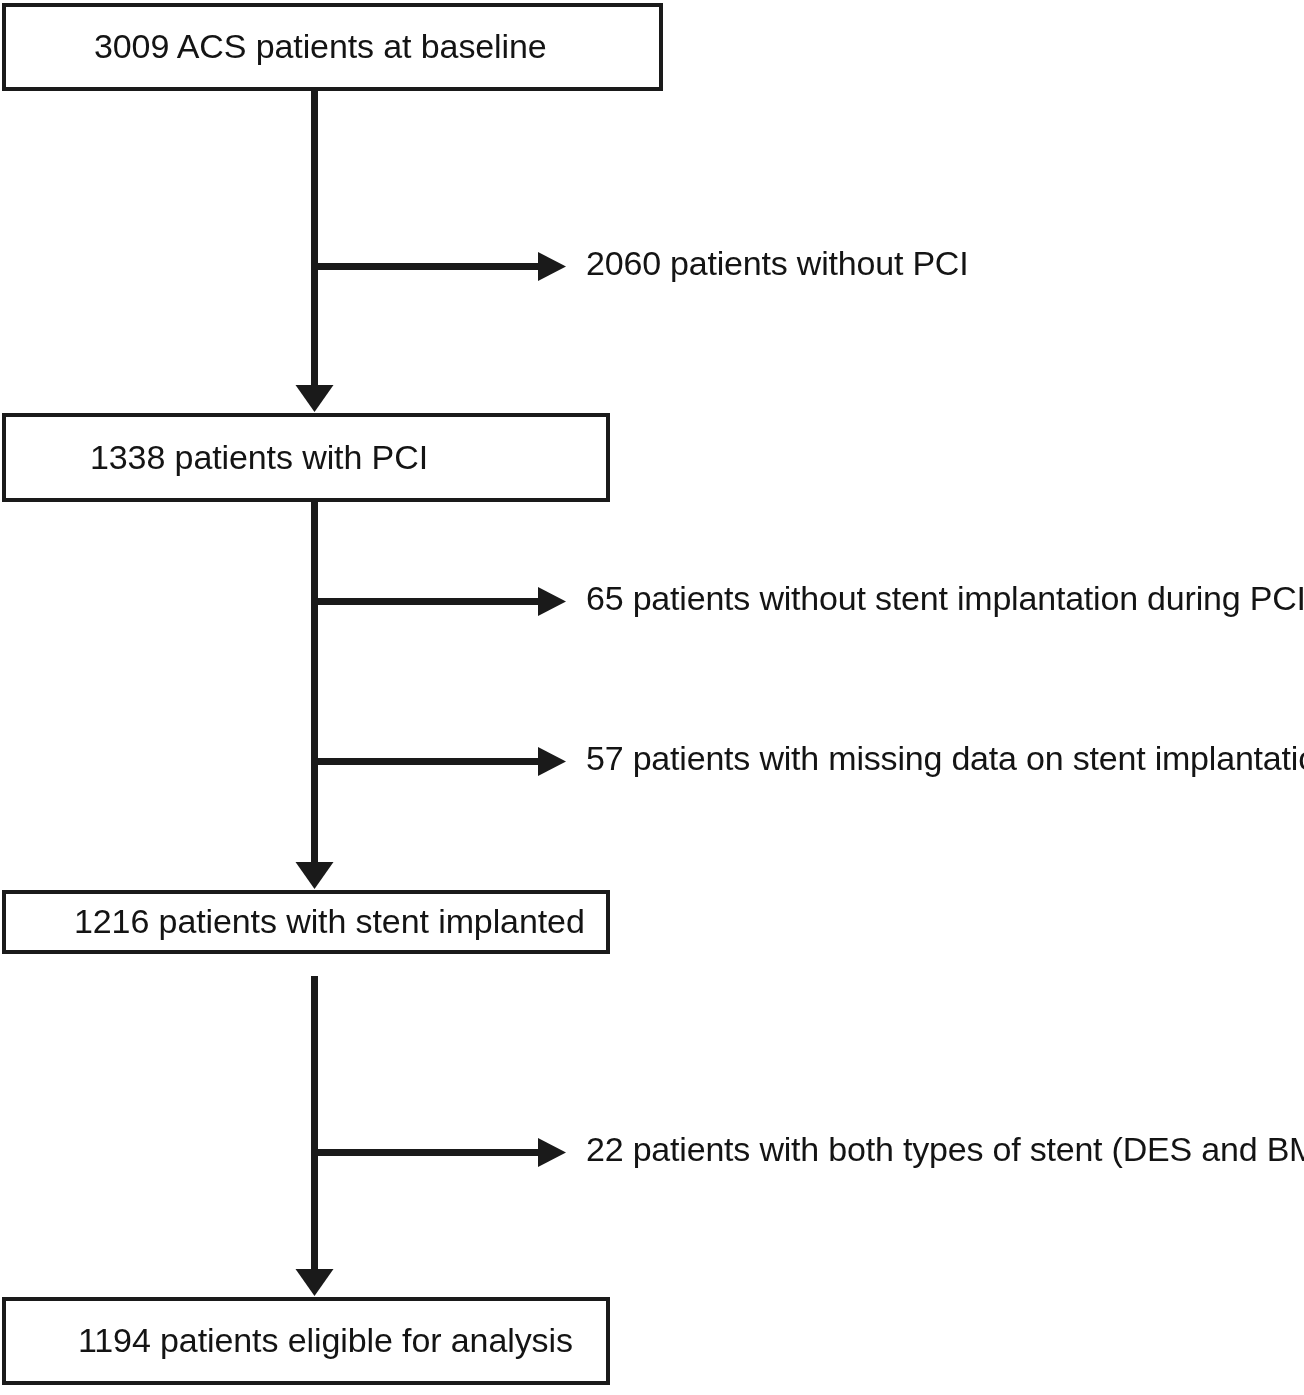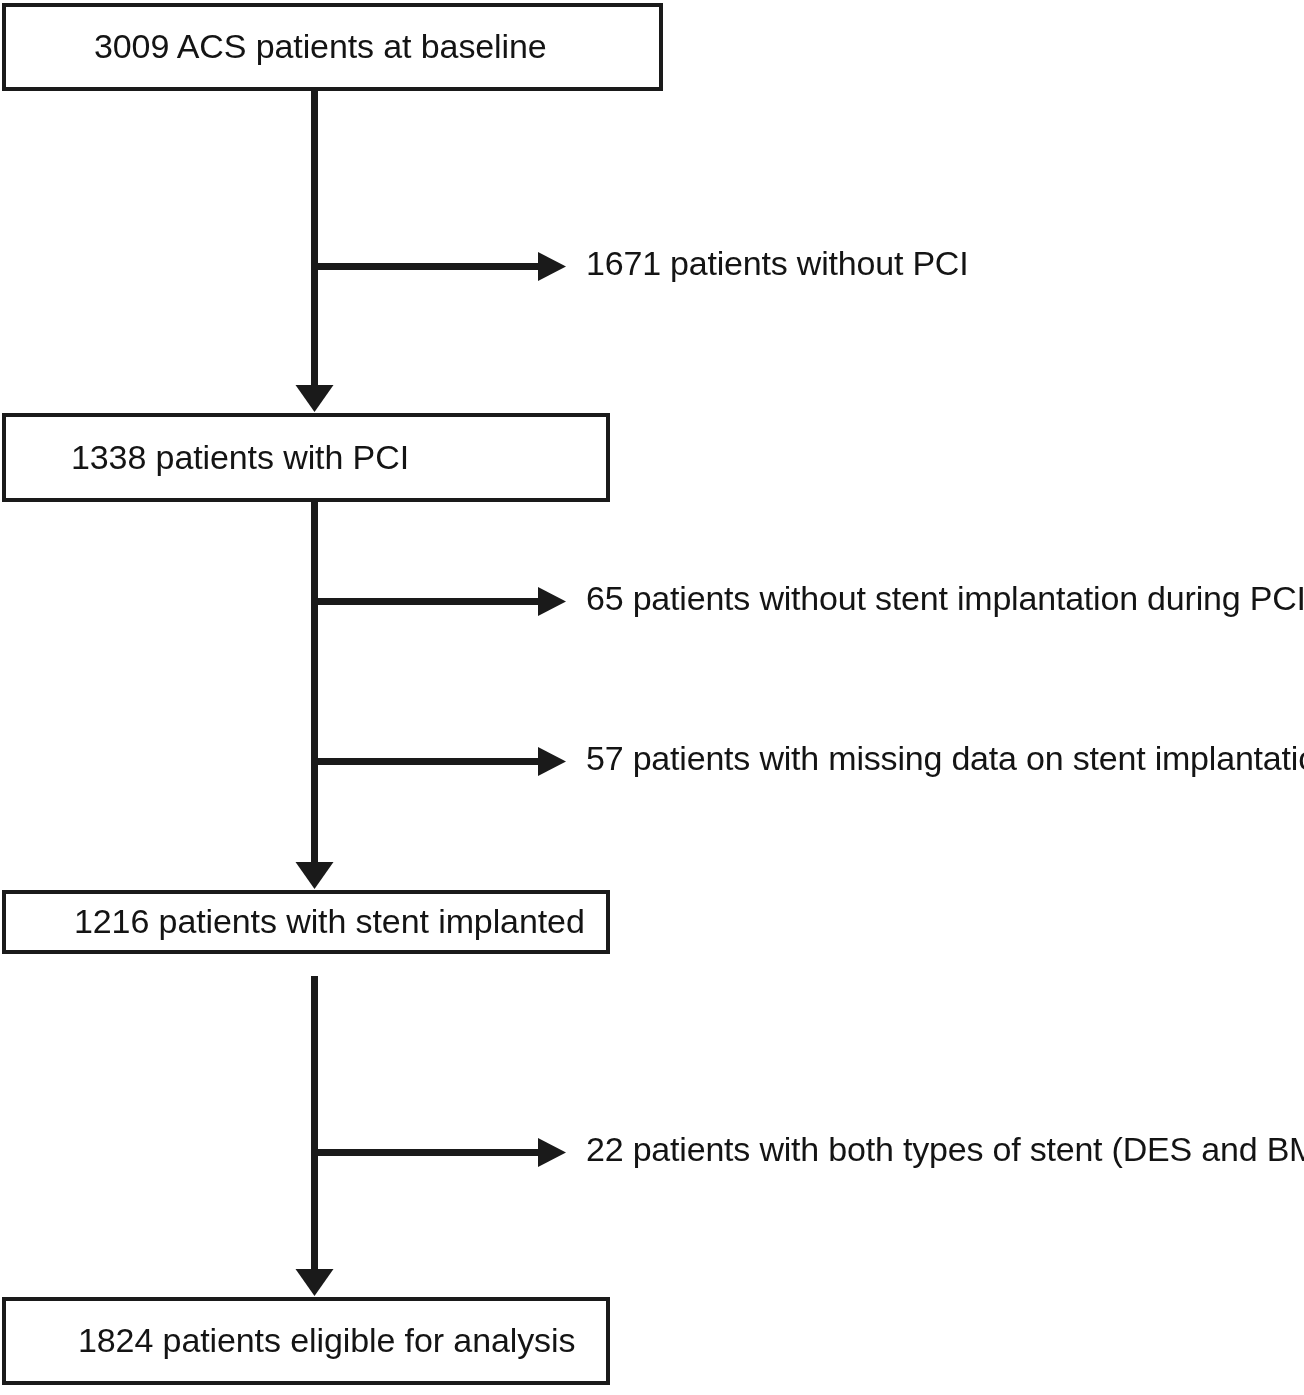--- a/index.html
+++ b/index.html
@@ -88,32 +88,32 @@
       <line x1="311" y1="1152.5" x2="538" y2="1152.5" stroke="#1a1a1a" stroke-width="7"></line>
       <polygon points="538,1138 538,1167 566,1152.5" fill="#1a1a1a"></polygon>
     </g>
   </svg>
 
   <div class="node-box" style="left:2px; top:3px; width:661px; height:88px;">
     <span class="node-label" style="margin-left:88px;">3009 ACS patients at baseline</span>
   </div>
 
   <div class="node-box" style="left:2px; top:413px; width:608px; height:89px;">
-    <span class="node-label" style="margin-left:65px;">1338 patients with PCI</span>
+    <span class="node-label" style="margin-left:84px;">1338 patients with PCI</span>
   </div>
 
   <div class="node-box" style="left:2px; top:890px; width:608px; height:64px;">
     <span class="node-label" style="margin-left:68px;">1216 patients with stent implanted</span>
   </div>
 
   <div class="node-box" style="left:2px; top:1297px; width:608px; height:88px;">
-    <span class="node-label" style="margin-left:72px;">1824 patients eligible for analysis</span>
+    <span class="node-label" style="margin-left:72px;">1194 patients eligible for analysis</span>
   </div>
 
-  <div class="branch-label" style="left:586px; top:245px;">1671 patients without PCI</div>
+  <div class="branch-label" style="left:586px; top:245px;">2060 patients without PCI</div>
 
   <div class="branch-label" style="left:586px; top:580px;">65 patients without stent implantation during PCI</div>
 
   <div class="branch-label" style="left:586px; top:740px;">57 patients with missing data on stent implantation</div>
 
   <div class="branch-label" style="left:586px; top:1131px;">22 patients with both types of stent (DES and BMS)</div>
 
 </div>
 
 </body></html>

